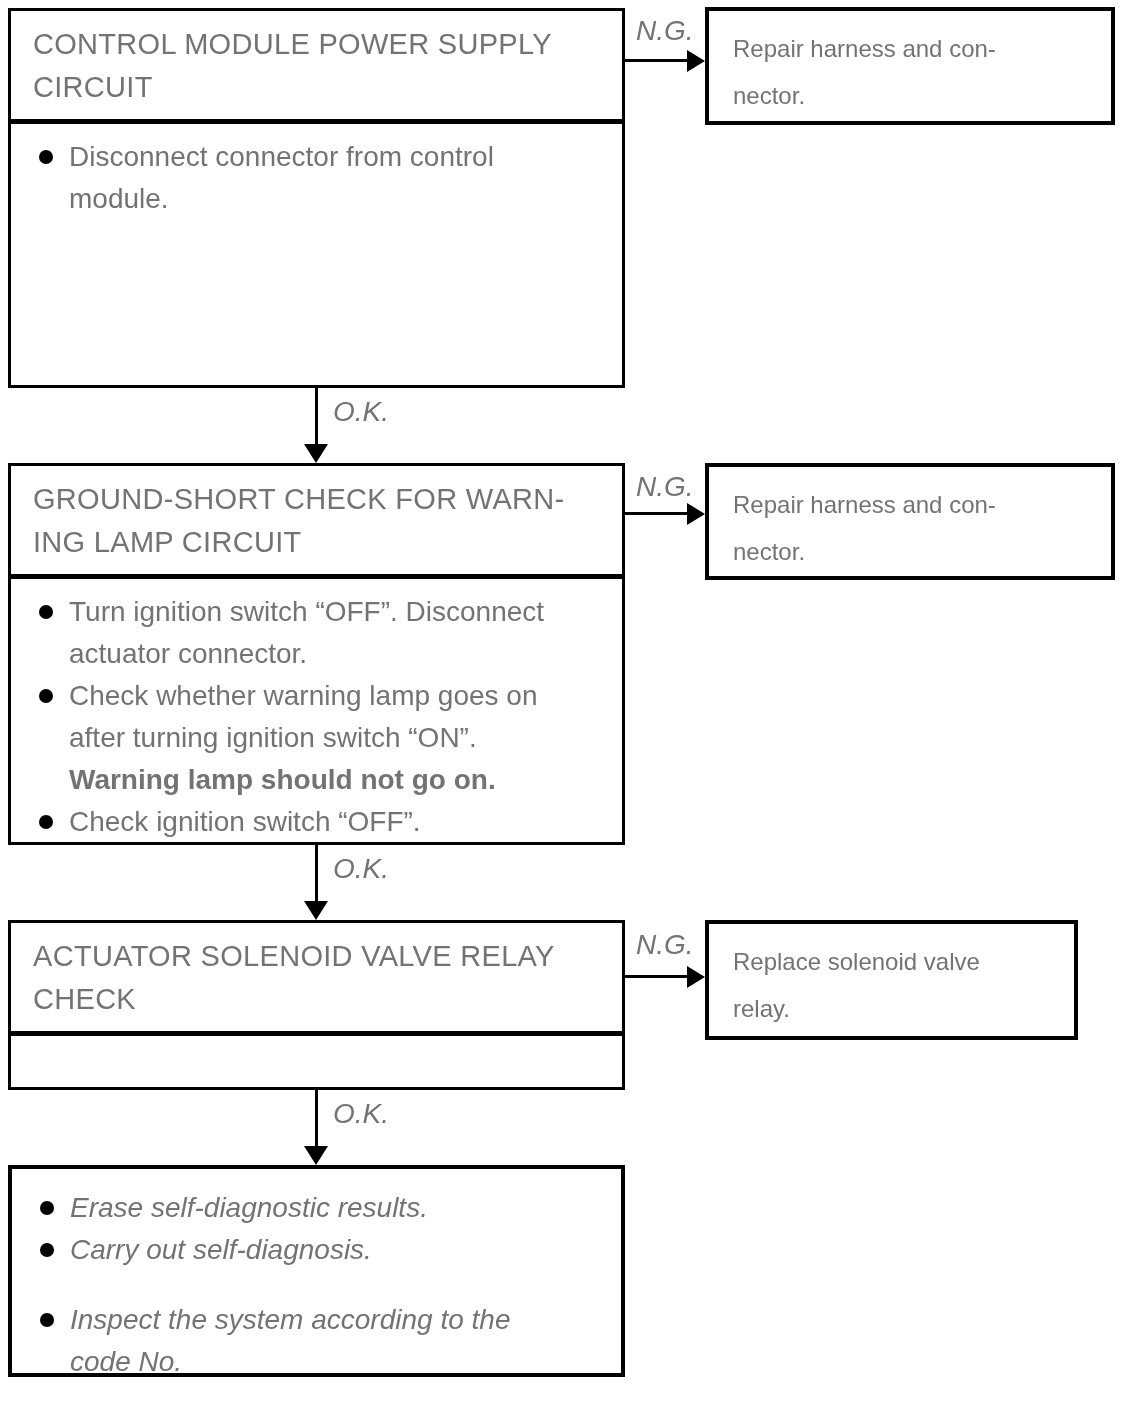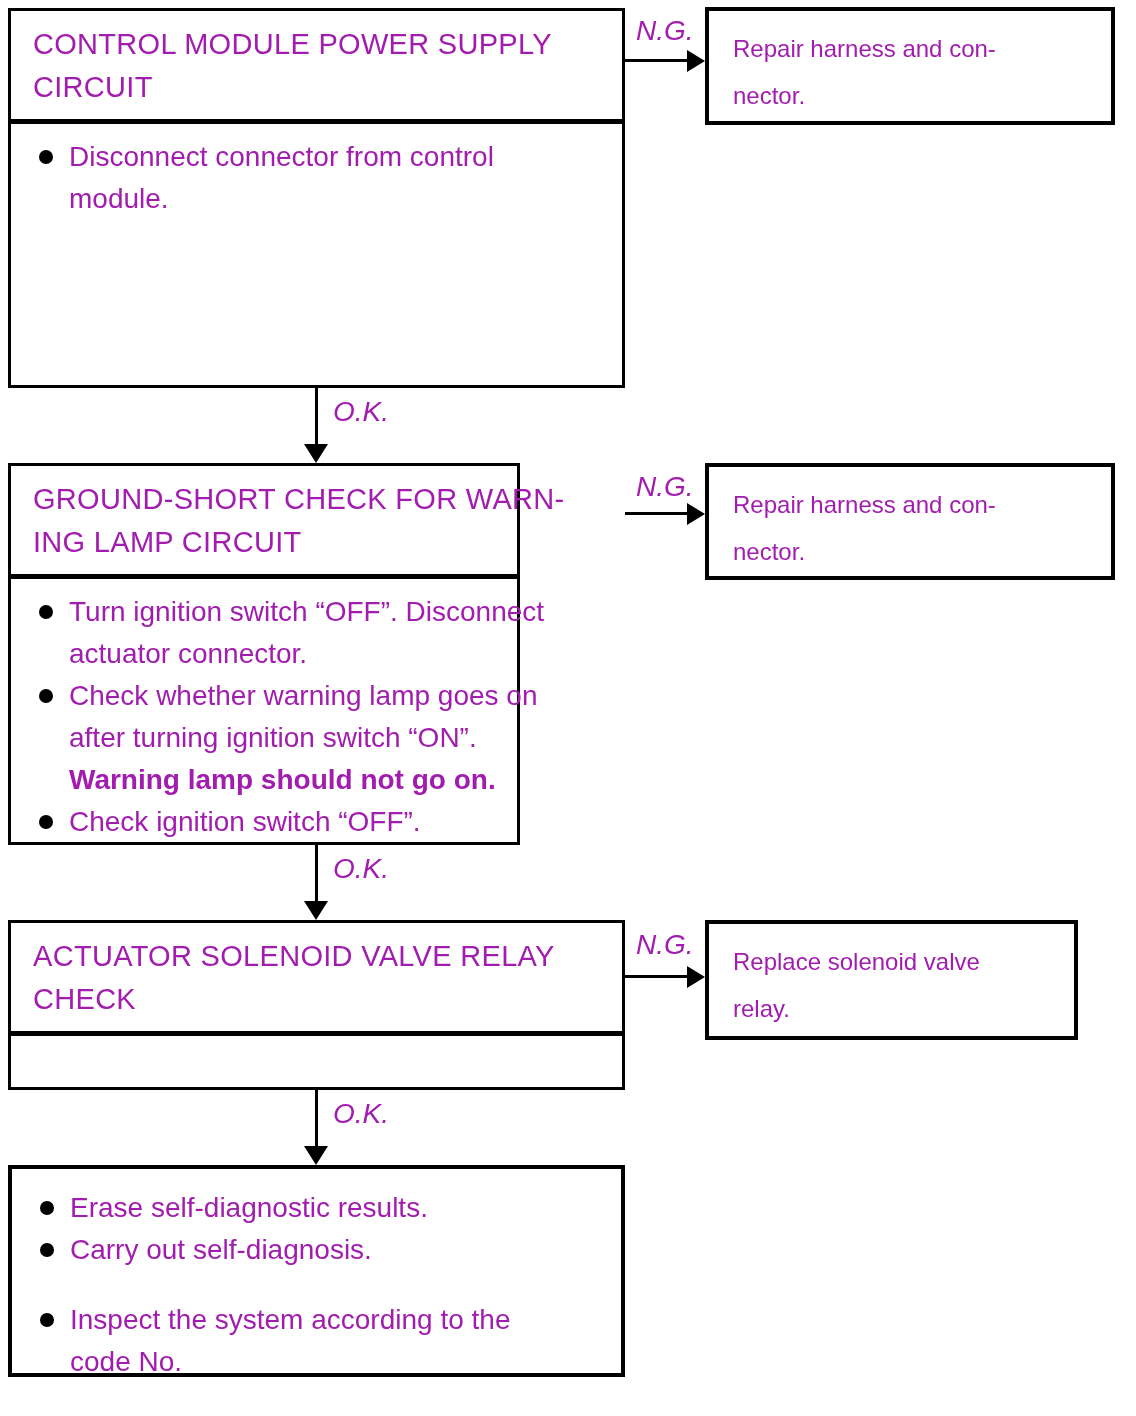--- a/index.html
+++ b/index.html
@@ -5,21 +5,21 @@
   html, body {
     margin: 0;
     padding: 0;
     background: #ffffff;
   }
   .canvas {
     position: relative;
     width: 1136px;
     height: 1416px;
     background: #ffffff;
-    color: #a21caf;
+    color: #737373;
     font-family: "Liberation Sans", "DejaVu Sans", sans-serif;
     overflow: hidden;
   }
   .box {
     position: absolute;
     box-sizing: border-box;
     border: 3px solid #000000;
     background: #ffffff;
   }
   .box.thick { border-width: 4px; }
@@ -134,21 +134,21 @@
   <div class="hhead" style="left:687px; top:50px;"></div>
   <div class="action-box" style="left:705px; top:7px; width:410px; height:118px;">
     <span class="aline">Repair harness and con-</span>
     <span class="aline">nector.</span>
   </div>
 
   <div class="vshaft" style="left:315px; top:388px; height:58px;"></div>
   <div class="vhead" style="left:304px; top:444px;"></div>
   <div class="edge-label" style="left:333px; top:395px;">O.K.</div>
 
-  <div class="box" style="left:8px; top:463px; width:512px; height:382px;">
+  <div class="box" style="left:8px; top:463px; width:617px; height:382px;">
     <div class="head">
       <span class="tline">GROUND-SHORT CHECK FOR WARN-</span>
       <span class="tline">ING LAMP CIRCUIT</span>
     </div>
     <div class="bodyarea">
       <div class="bullet">
         <span class="dot"></span>
         <span class="bline">Turn ignition switch “OFF”. Disconnect</span>
         <span class="bline">actuator connector.</span>
       </div>
@@ -190,21 +190,21 @@
   <div class="hhead" style="left:687px; top:966px;"></div>
   <div class="action-box" style="left:705px; top:920px; width:373px; height:120px;">
     <span class="aline">Replace solenoid valve</span>
     <span class="aline">relay.</span>
   </div>
 
   <div class="vshaft" style="left:315px; top:1090px; height:58px;"></div>
   <div class="vhead" style="left:304px; top:1146px;"></div>
   <div class="edge-label" style="left:333px; top:1097px;">O.K.</div>
 
-  <div class="box thick" style="left:8px; top:1165px; width:617px; height:212px;">
+  <div class="box thick" style="left:8px; top:1165px; width:617px; height:212px;font-style:italic;">
     <div class="bodyarea" style="padding-top:18px;">
       <div class="bullet">
         <span class="dot"></span>
         <span class="bline">Erase self-diagnostic results.</span>
       </div>
       <div class="bullet">
         <span class="dot"></span>
         <span class="bline">Carry out self-diagnosis.</span>
       </div>
       <div class="bullet" style="margin-top:28px;">

